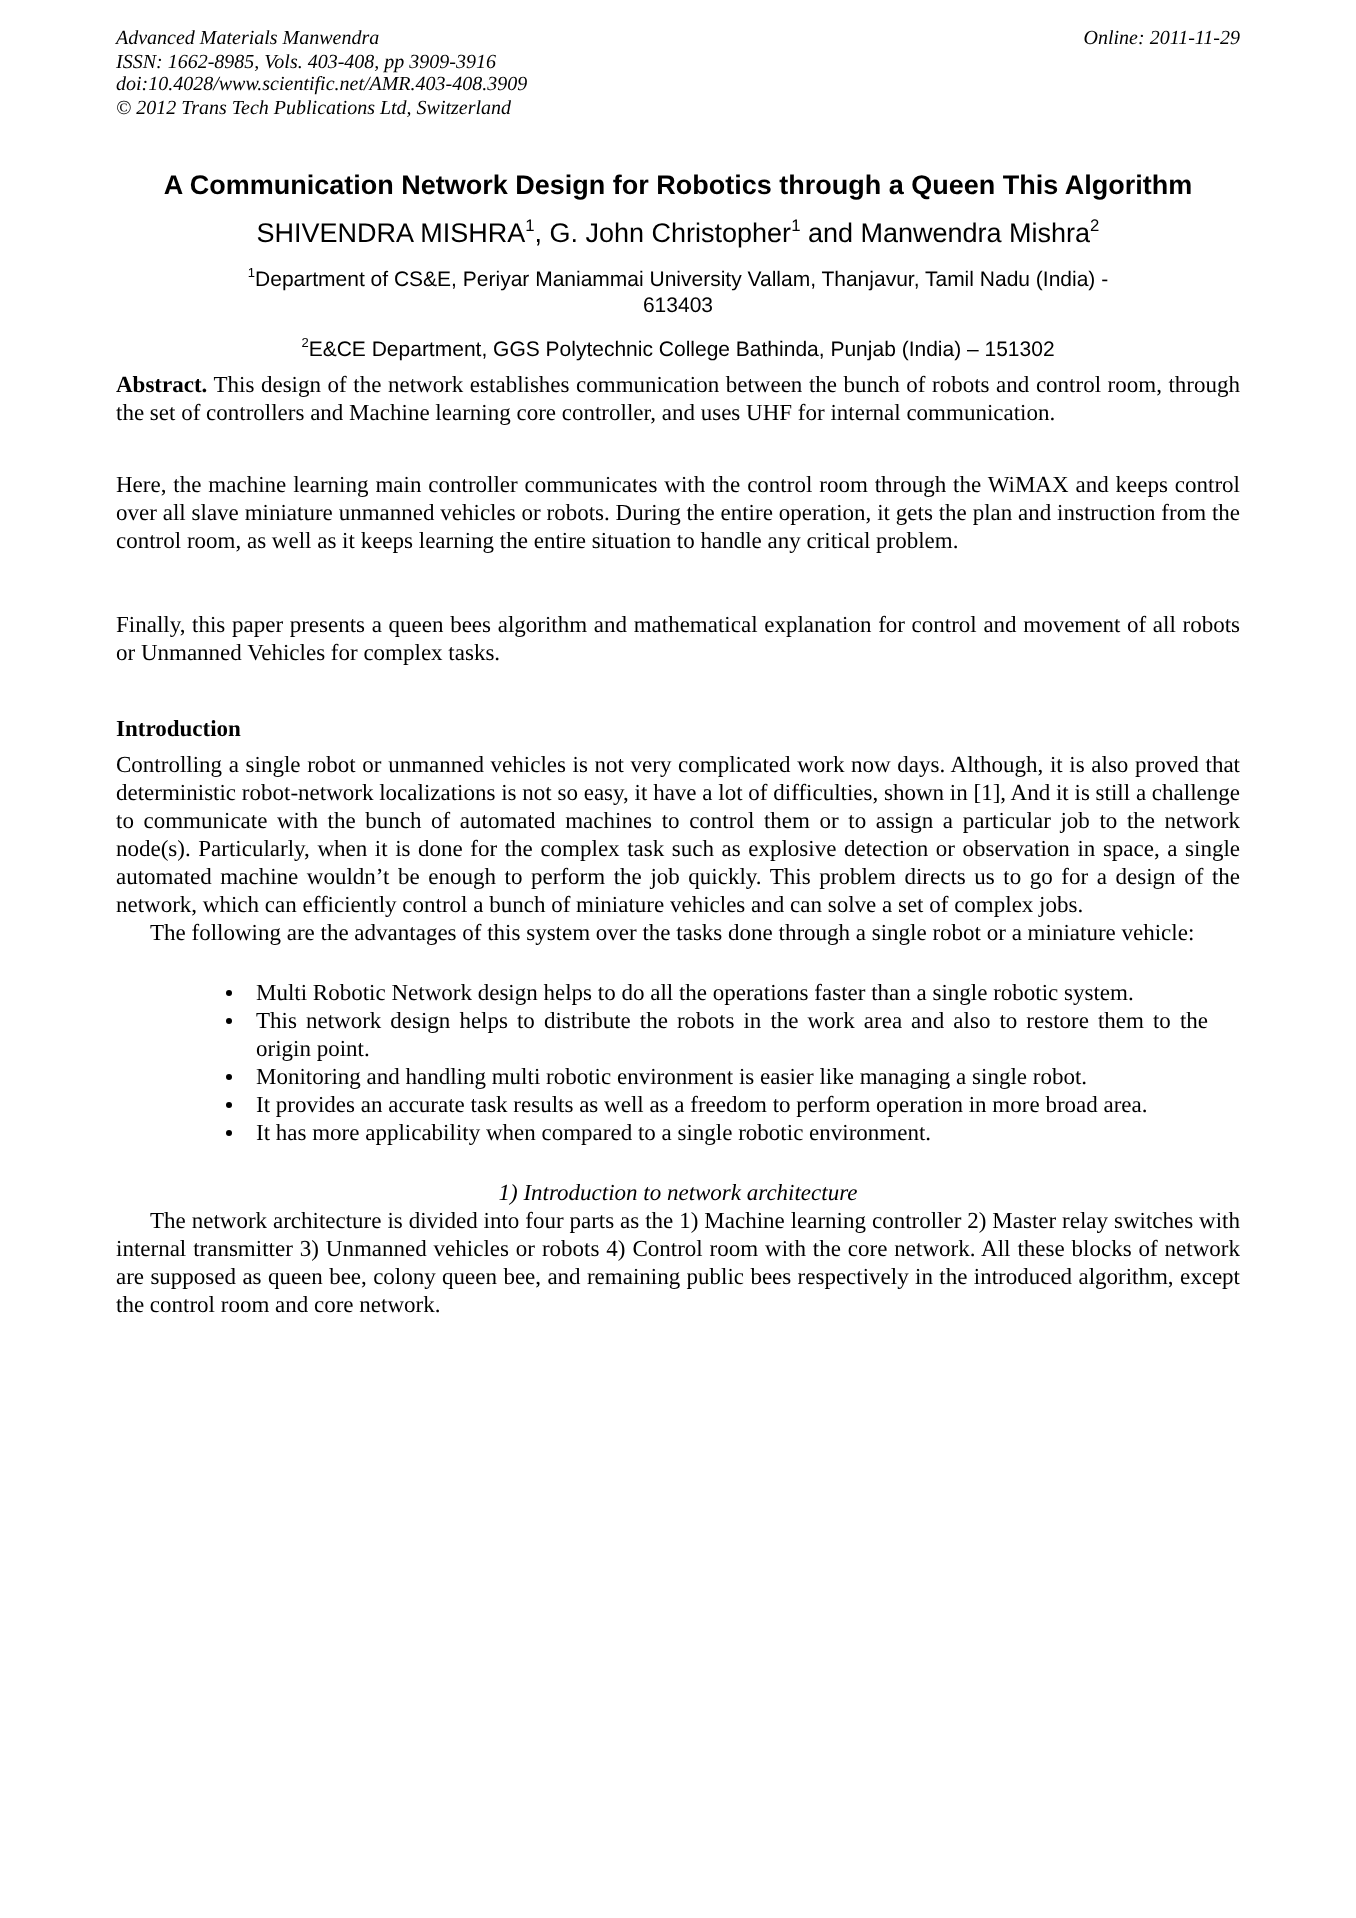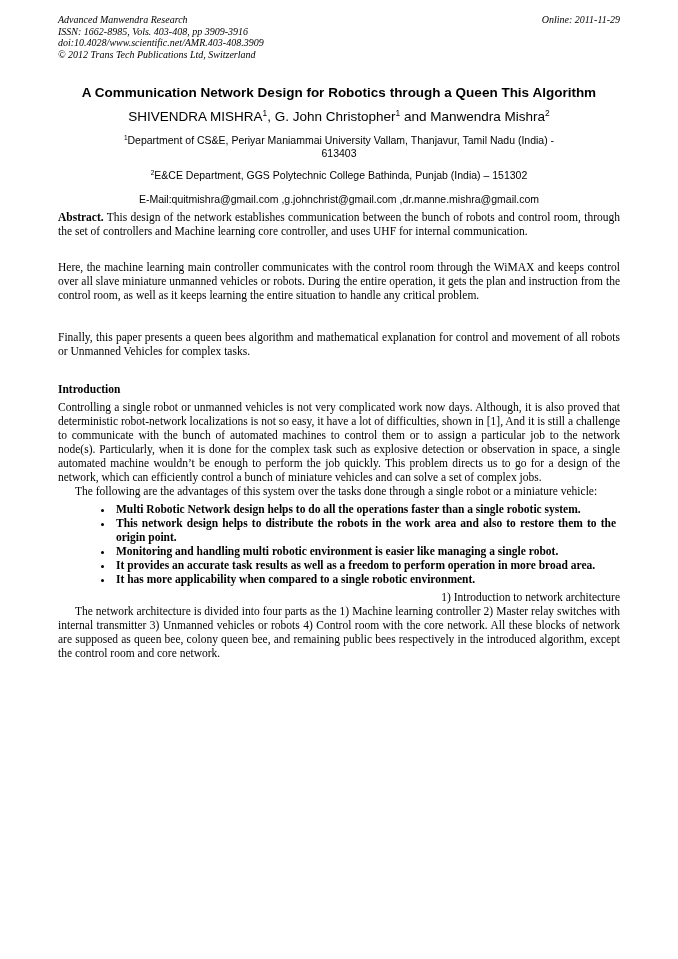--- a/index.html
+++ b/index.html
@@ -62,58 +62,57 @@
   .mt-para { margin-top: 22px; }
   .mt-para2 { margin-top: 28px; }
   .lead { font-weight: bold; }
   .section-heading {
     font: bold 11.5px/14px "Liberation Serif", serif;
     margin: 24px 0 0 0;
   }
   .mt-small { margin-top: 4px; }
   .indent-first { text-indent: 17px; }
   ul.bullet-list {
-    margin: 4px;
+    margin: 16px;
     padding: 0 0 0 52px;
     list-style: disc outside;
-    font-weight: bold;
   }
   ul.bullet-list li {
     text-align: justify;
     padding-left: 2px;
   }
   .subheading {
+    font-style: italic;
     margin: 0;
-    text-align: right;
+    text-align: center;
   }
 </style>
 </head>
 <body>
 
 <div class="page">
 
   <div class="meta-row">
     <div class="meta-left">
-      <div>Advanced Manwendra Research</div>
+      <div>Advanced Materials Manwendra</div>
       <div>ISSN: 1662-8985, Vols. 403-408, pp 3909-3916</div>
       <div>doi:10.4028/www.scientific.net/AMR.403-408.3909</div>
       <div>© 2012 Trans Tech Publications Ltd, Switzerland</div>
     </div>
     <div class="meta-online">Online: 2011-11-29</div>
   </div>
 
   <h1 class="title">A Communication Network Design for Robotics through a Queen This Algorithm</h1>
 
   <div class="authors"><span>SHIVENDRA MISHRA</span><sup>1</sup><span>, </span><span>G. John Christopher</span><sup>1</sup><span> and </span><span>Manwendra Mishra</span><sup>2</sup></div>
 
   <div class="affil"><sup>1</sup><span>Department of CS&amp;E, Periyar Maniammai University Vallam, Thanjavur, Tamil Nadu (India) -</span><br><span>613403</span></div>
 
   <div class="affil"><sup>2</sup><span>E&amp;CE Department, GGS Polytechnic College Bathinda, Punjab (India) – 151302</span></div>
 
-  <div class="email">E-Mail:quitmishra@gmail.com ,g.johnchrist@gmail.com ,dr.manne.mishra@gmail.com</div>
 
 
   <div class="bodytext">
     <p class="para mt-abstract"><span class="lead">Abstract.</span> <span>This design of the network establishes communication between the bunch of robots and control room, through the set of controllers and Machine learning core controller, and uses UHF for internal communication.</span></p>
 
     <p class="para mt-para">Here, the machine learning main controller communicates with the control room through the WiMAX and keeps control over all slave miniature unmanned vehicles or robots. During the entire operation, it gets the plan and instruction from the control room, as well as it keeps learning the entire situation to handle any critical problem.</p>
 
     <p class="para mt-para2">Finally, this paper presents a queen bees algorithm and mathematical explanation for control and movement of all robots or Unmanned Vehicles for complex tasks.</p>
 
     <h2 class="section-heading">Introduction</h2>

